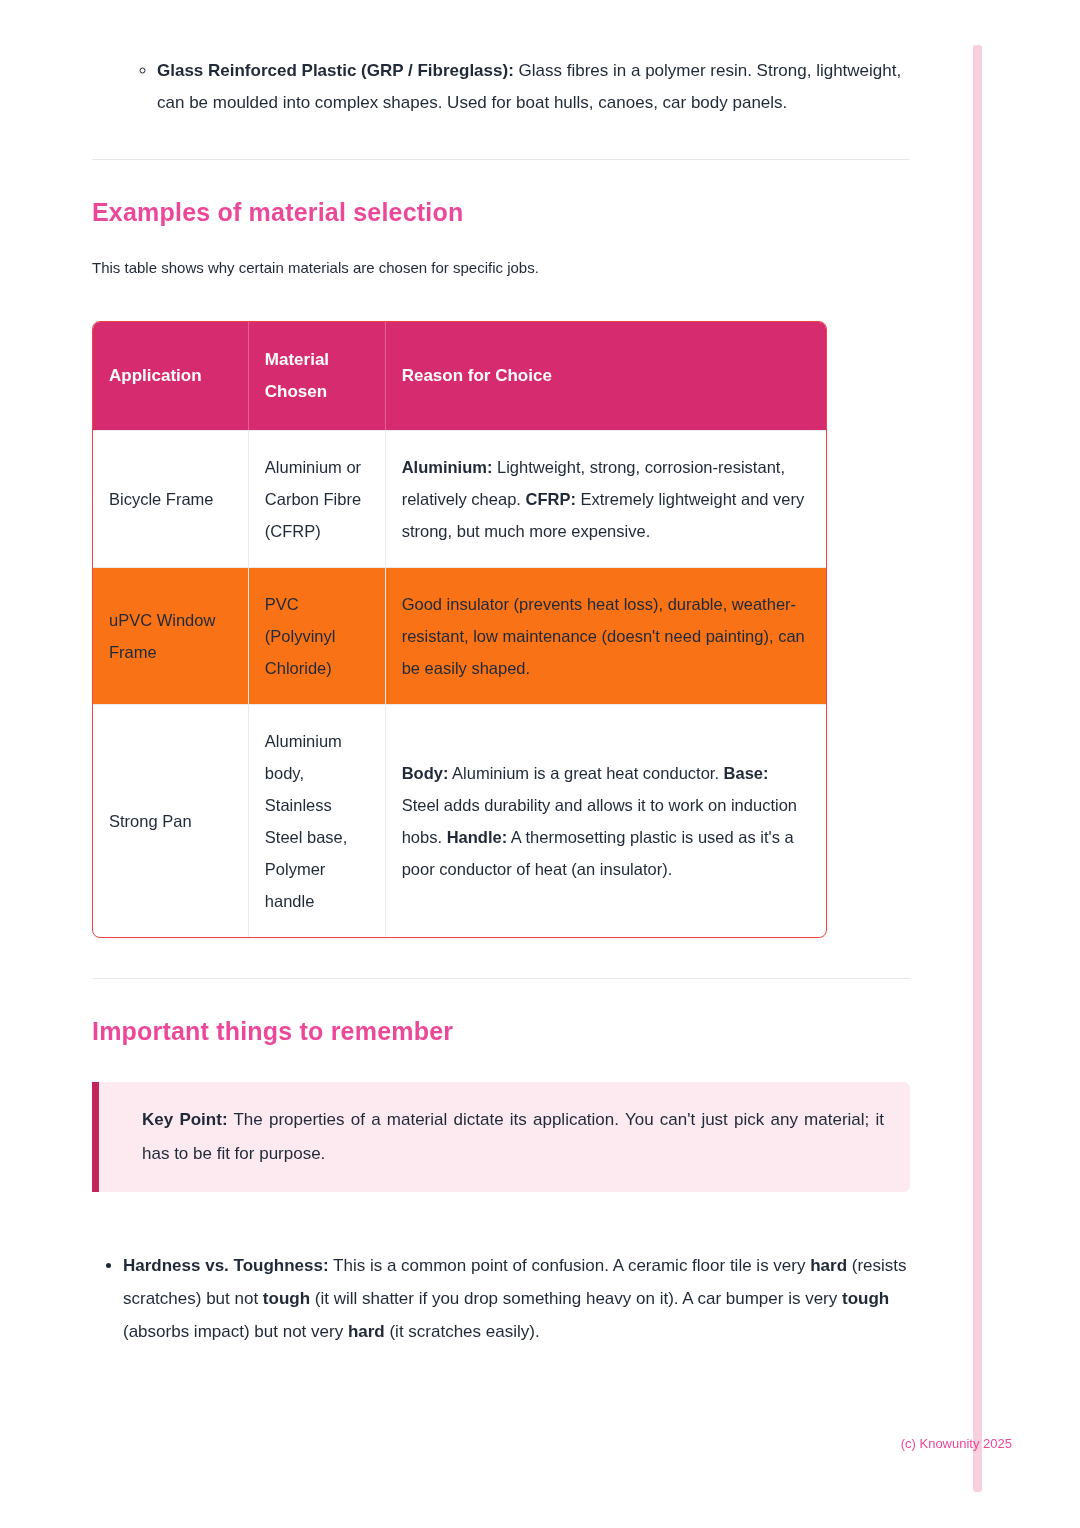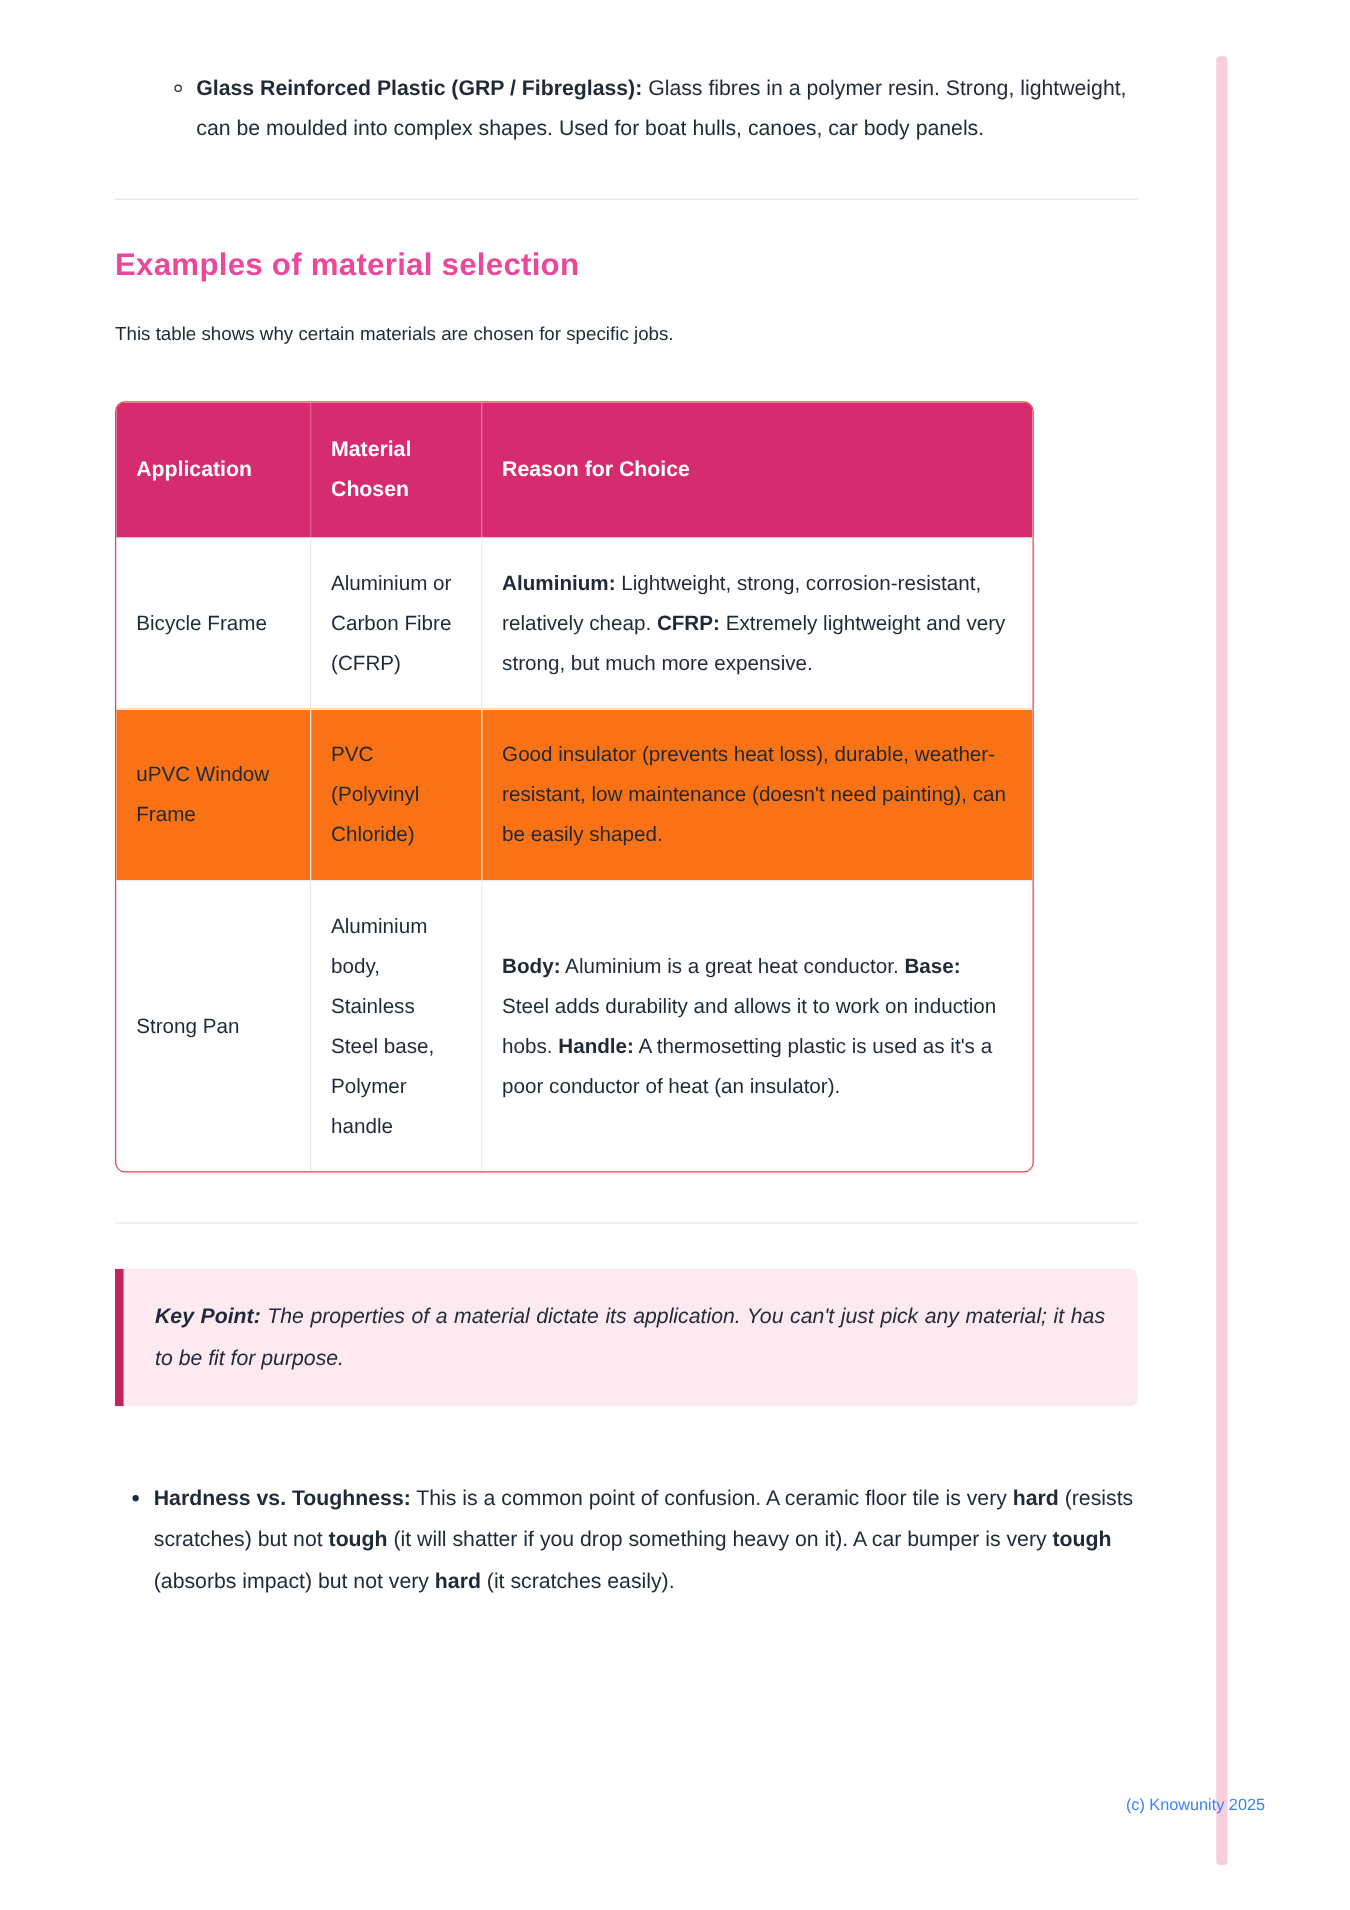--- a/index.html
+++ b/index.html
@@ -87,42 +87,41 @@
   table.materials td + td{border-left:1px solid #e8ebef;}
   table.materials col.c1{width:155px;}
   table.materials col.c2{width:137px;}
   table.materials col.c3{width:443px;}
   table.materials tr.alt td{background:#f97316;}
   .keypoint{
     margin-top:36px;
     background:var(--keypoint-bg);
     border-left:7px solid var(--keypoint-border);
     border-radius:0 6px 6px 0;
-    padding:21px 26px 21px 25px;
-    font-style:italic;
+    padding:21px 26px 21px 43px;
   }
   .keypoint p{
     margin:0;
     font-size:17px;
     line-height:34px;
     text-align:justify;
   }
   .bottom-list{
     margin:57px 0 0 0;
     padding-left:31px;
     font-size:17px;
     line-height:33px;
   }
   .bottom-list li{list-style-type:disc;}
   .footer{
     position:absolute;
     top:1436px;
     right:68px;
     font-size:13px;
-    color:#3b82f6;
+    color:#ec4899;
     z-index:2;
   }
   strong{font-weight:700;}
 </style>
 </head>
 <body>
 
 <div class="edge-strip"></div>
 
 <div class="content">
@@ -166,20 +165,21 @@
       <tr>
         <td>Strong Pan</td>
         <td>Aluminium body, Stainless Steel base, Polymer handle</td>
         <td><strong>Body:</strong><span> Aluminium is a great heat conductor. </span><strong>Base:</strong><span> Steel adds durability and allows it to work on induction hobs. </span><strong>Handle:</strong><span> A thermosetting plastic is used as it's a poor conductor of heat (an insulator).</span></td>
       </tr>
     </tbody>
   </table>
 
   <hr class="divider">
 
+  <h2 class="section-title">Important things to remember</h2>
 
   <div class="keypoint">
     <p><strong>Key Point:</strong><span> The properties of a material dictate its application. You can't just pick any material; it has to be fit for purpose.</span></p>
   </div>
 
   <ul class="bottom-list">
     <li>
       <span><strong>Hardness vs. Toughness:</strong><span> This is a common point of confusion. A ceramic floor tile is very </span><strong>hard</strong><span> (resists scratches) but not </span><strong>tough</strong><span> (it will shatter if you drop something heavy on it). A car bumper is very </span><strong>tough</strong><span> (absorbs impact) but not very </span><strong>hard</strong><span> (it scratches easily).</span></span>
     </li>
   </ul>

